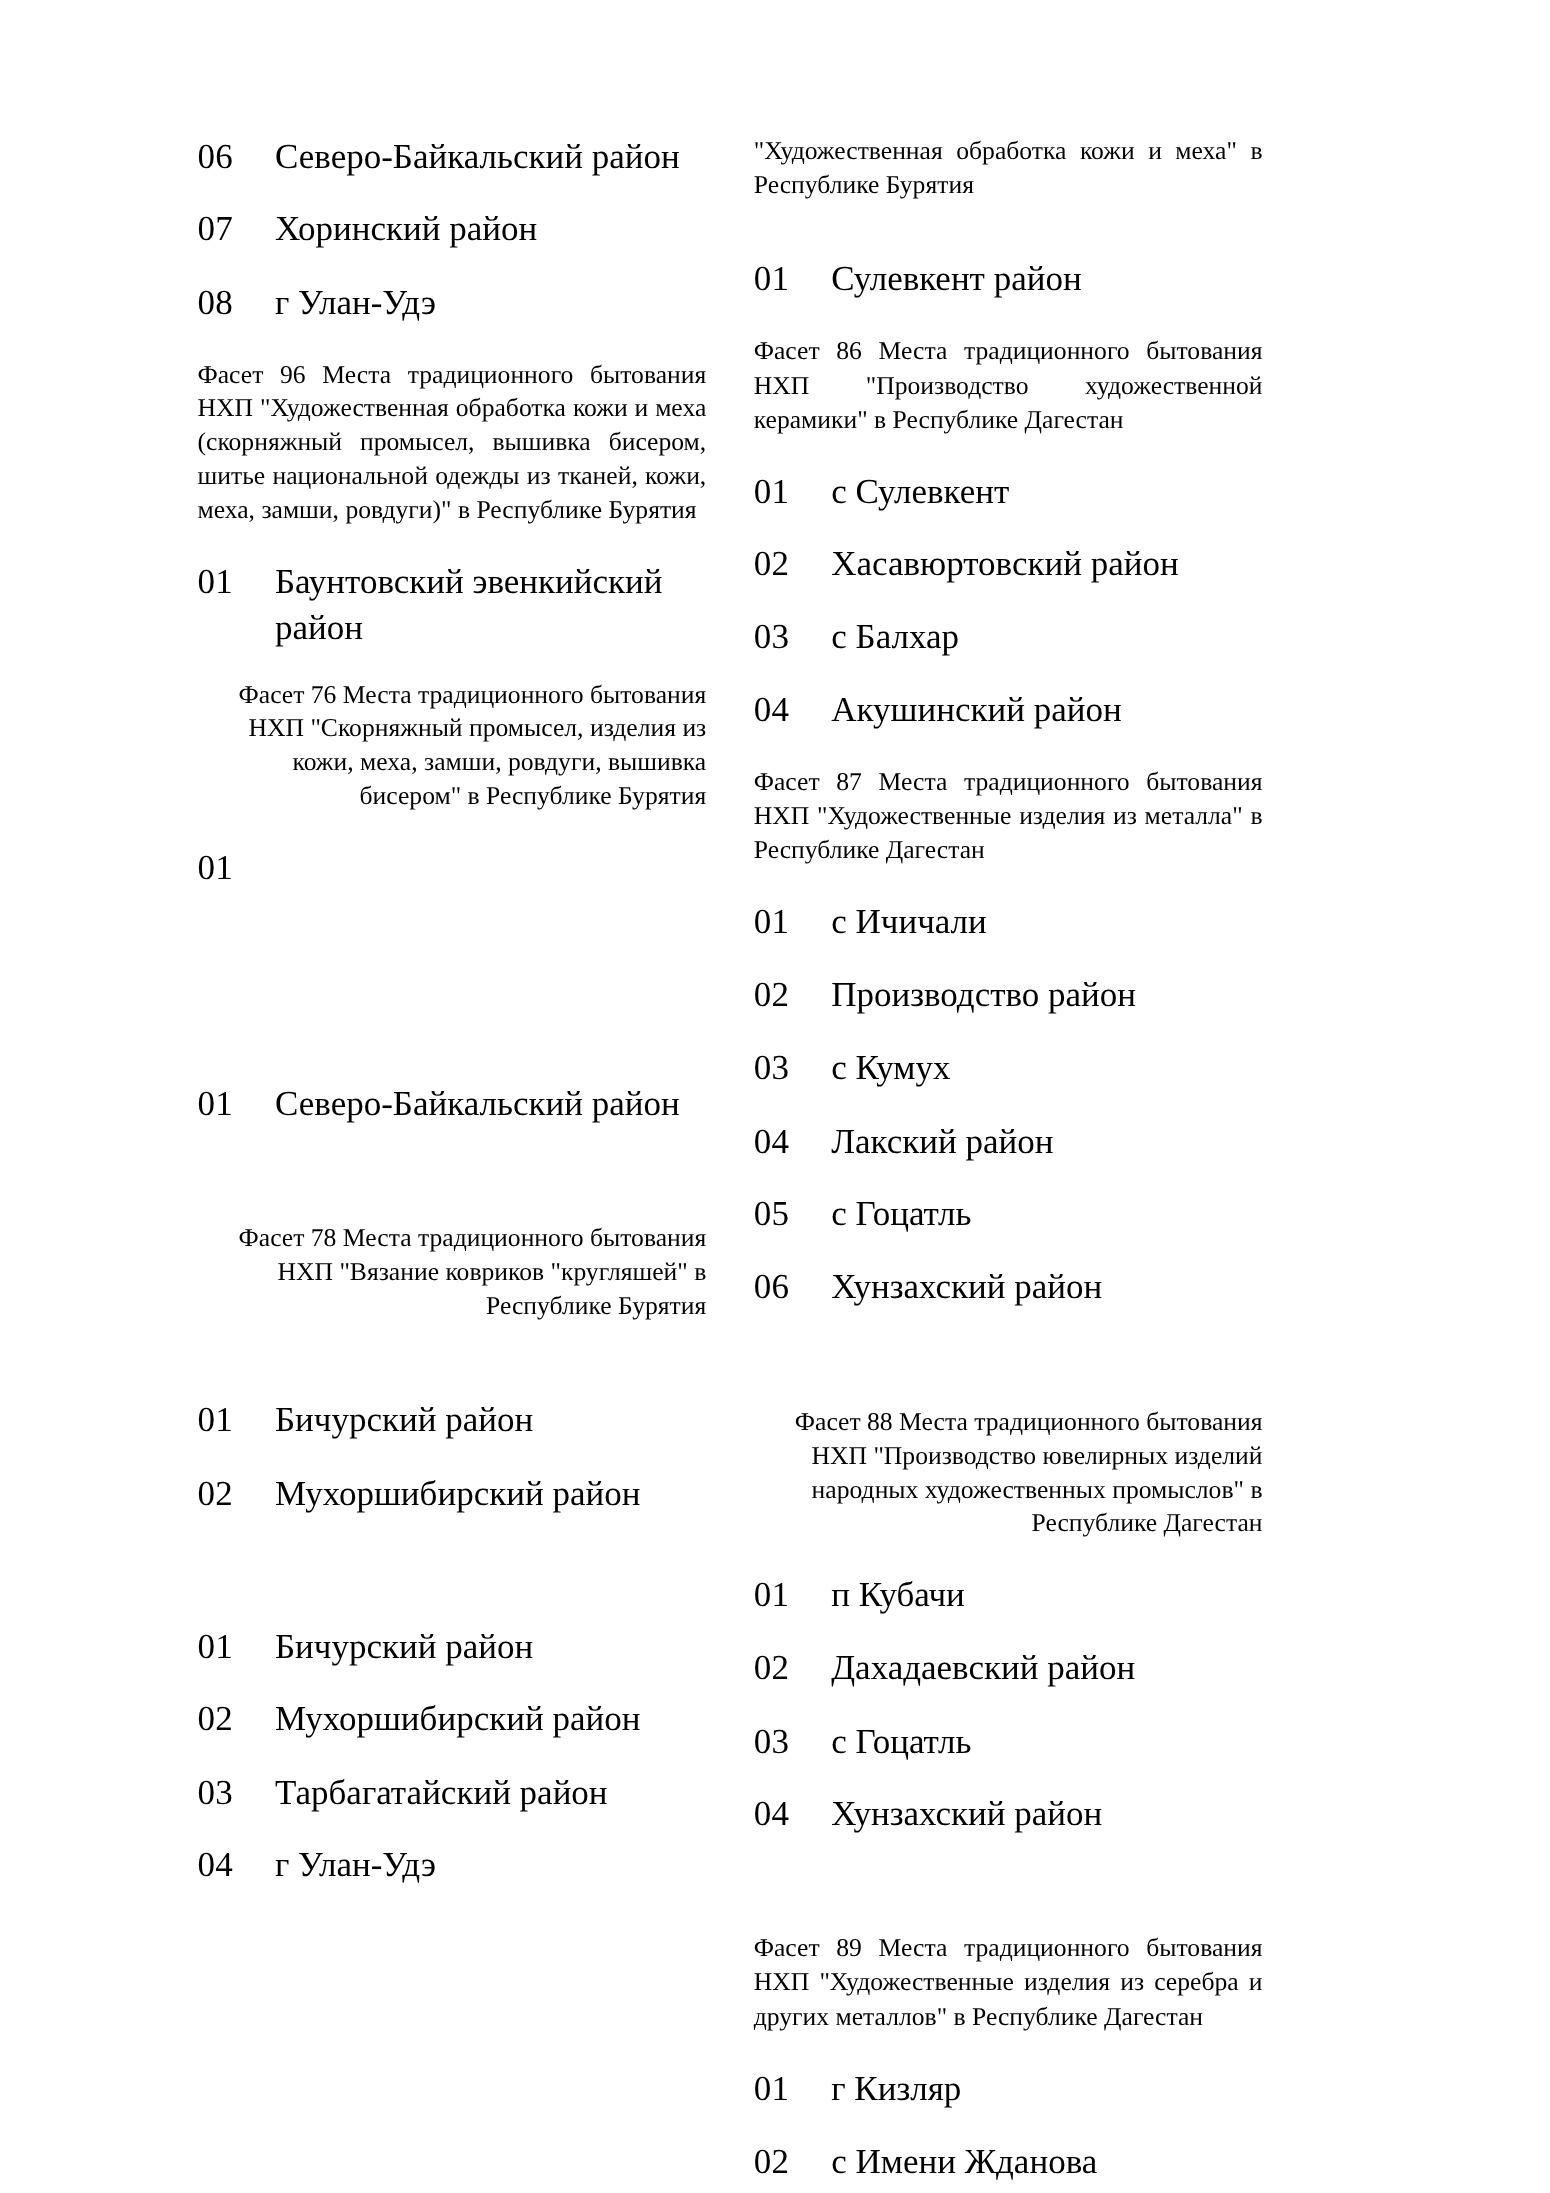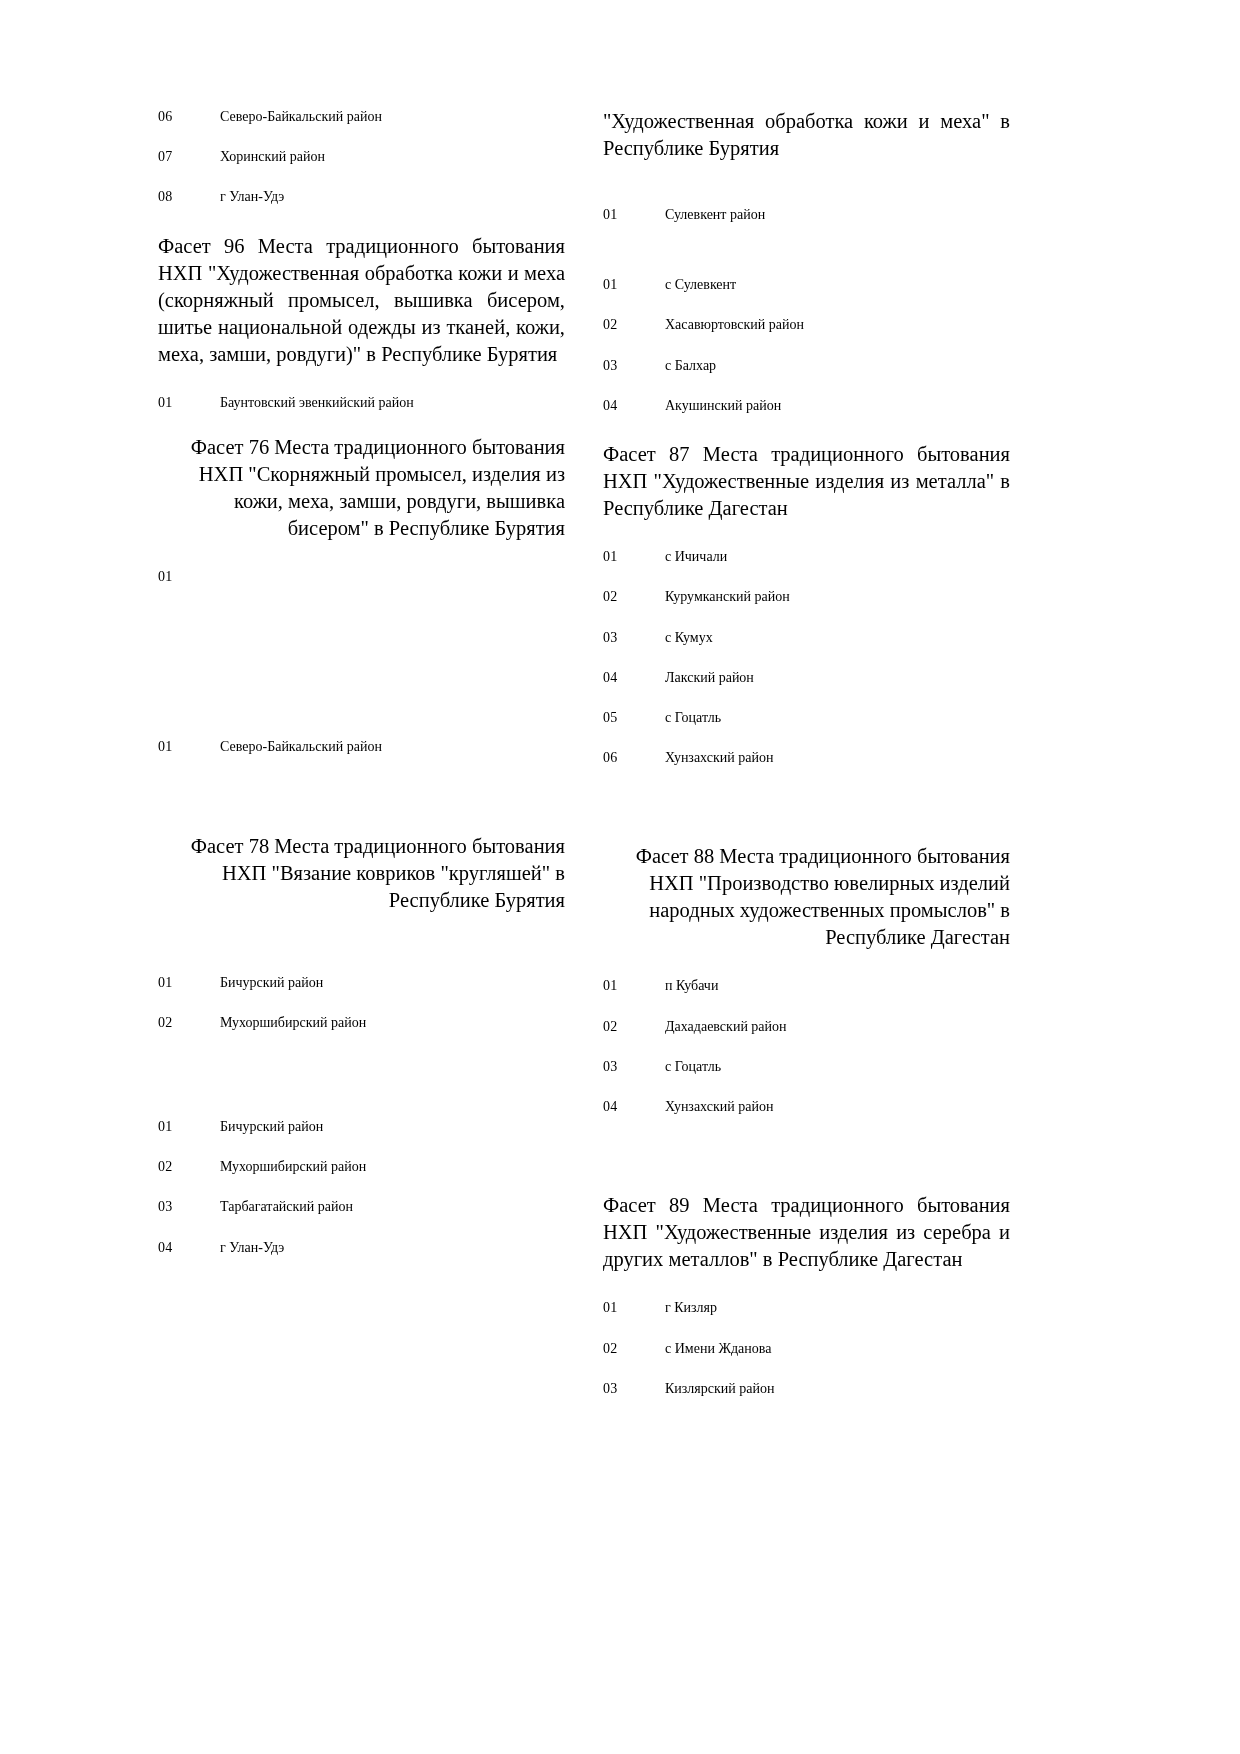--- a/index.html
+++ b/index.html
@@ -31,21 +31,21 @@
     width: 407px;
     position: relative;
   }
   .col-left { margin-right: 38px; }
 
   
   .entry {
     display: flex;
     flex-direction: row;
     align-items: baseline;
-    font-size: 14px;
+    font-size: 28px;
     line-height: 1.30;
   }
   .entry .code {
     width: 62px;
     flex: 0 0 62px;
     letter-spacing: 0.3px;
   }
   .entry .label {
     flex: 1 1 auto;
   }
@@ -162,20 +162,21 @@
 
       <div class="facet">"Художественная обработка кожи и меха" в Республике Бурятия</div>
       <div class="sp-large"></div>
 
       <div class="entry">
         <span class="code">01</span>
         <span class="label">Сулевкент район</span>
       </div>
       <div class="sp-med"></div>
 
+      <div class="facet">Фасет 86 Места традиционного бытования НХП "Производство художественной керамики" в Республике Дагестан</div>
       <div class="sp-med"></div>
 
       <div class="entry">
         <span class="code">01</span>
         <span class="label">с Сулевкент</span>
       </div>
       <div class="sp-entry"></div>
 
       <div class="entry">
         <span class="code">02</span>
@@ -199,21 +200,21 @@
       <div class="sp-med"></div>
 
       <div class="entry">
         <span class="code">01</span>
         <span class="label">с Ичичали</span>
       </div>
       <div class="sp-entry"></div>
 
       <div class="entry">
         <span class="code">02</span>
-        <span class="label">Курумканский район</span>
+        <span class="label">Производство район</span>
       </div>
       <div class="sp-entry"></div>
 
       <div class="entry">
         <span class="code">03</span>
         <span class="label">с Кумух</span>
       </div>
       <div class="sp-entry"></div>
 
       <div class="entry">

